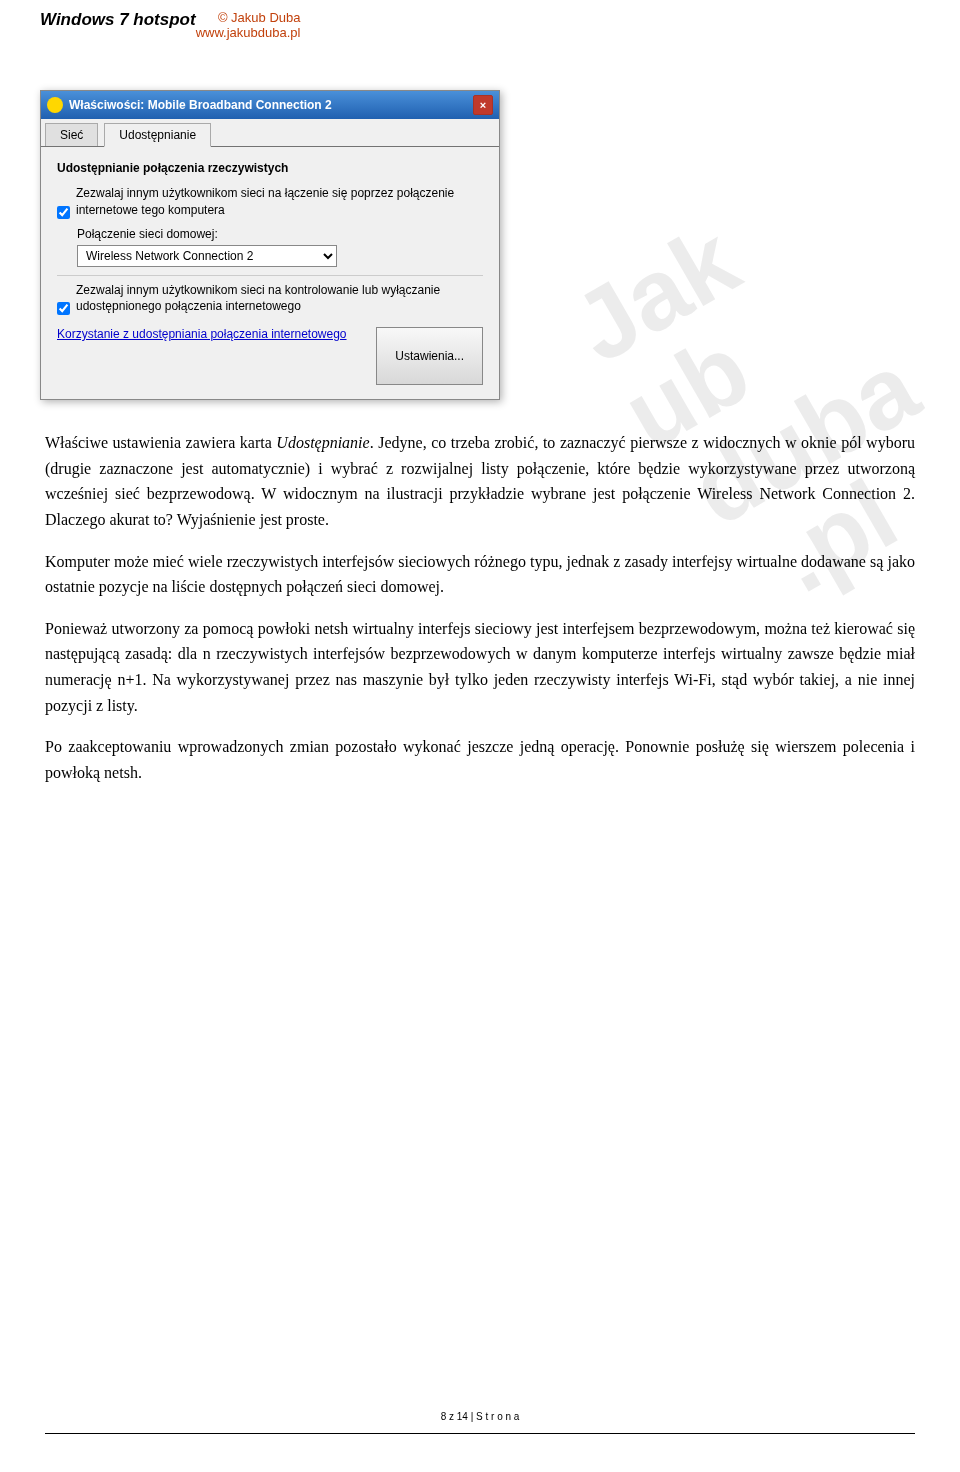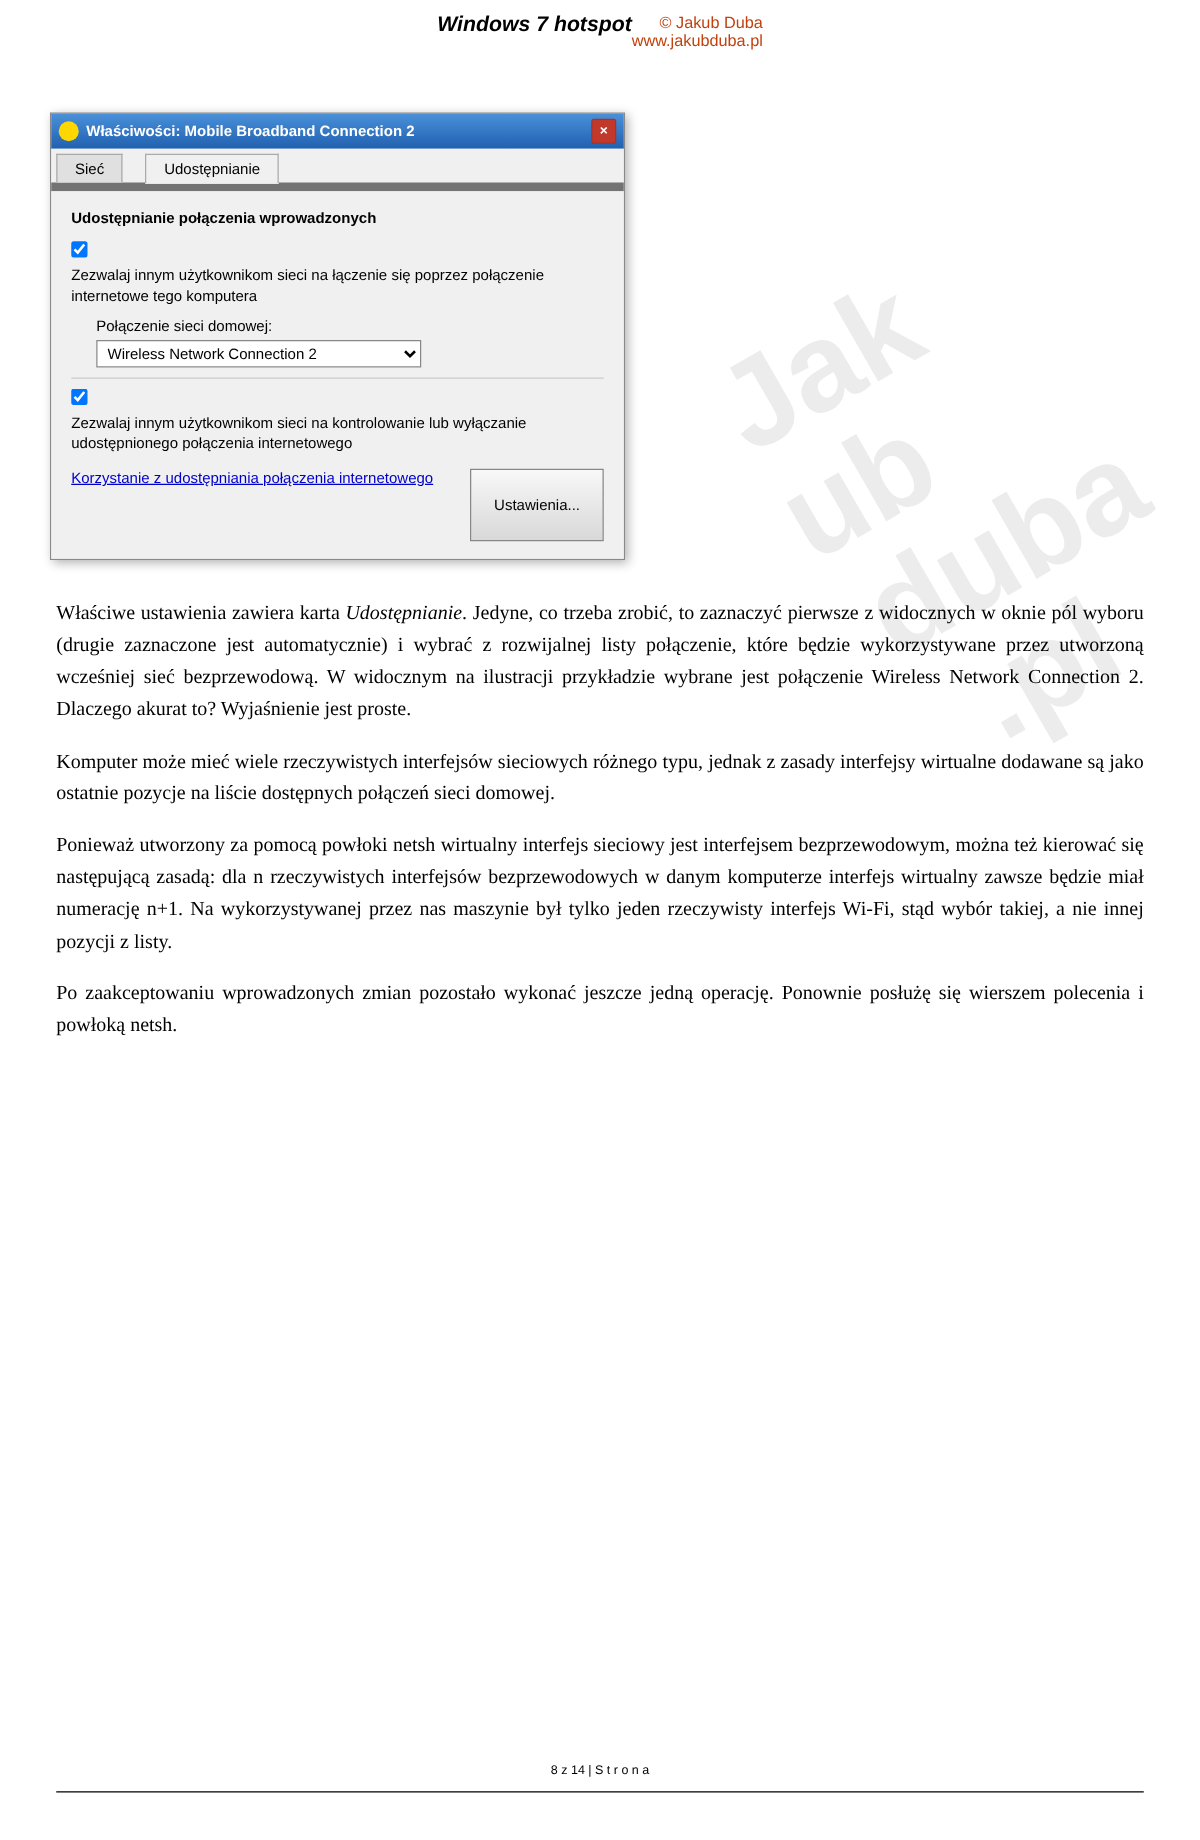--- a/index.html
+++ b/index.html
@@ -10,21 +10,21 @@
       background: #ffffff;
       font-family: 'Times New Roman', Times, serif;
       font-size: 16px;
       color: #000000;
       position: relative;
     }
 
     
     .page-header {
       display: flex;
-      justify-content: center;
+      justify-content: flex-start;
       align-items: flex-start;
       padding: 10px 40px 10px 40px;
       border-bottom: none;
     }
 
     .header-title {
       font-size: 17px;
       font-weight: bold;
       font-style: italic;
       font-family: Arial, sans-serif;
@@ -86,23 +86,23 @@
       align-items: center;
       justify-content: center;
       font-size: 11px;
       cursor: pointer;
       font-family: Arial, sans-serif;
     }
 
     .dialog-tabs {
       display: flex;
       background: #f0f0f0;
-      border-bottom: 7px solid #737373;
+      border-bottom: 1px solid #737373;
       padding: 4px 4px 0 4px;
-      gap: 18px;
+      gap: 6px;
     }
 
     .dialog-tab {
       padding: 4px 14px;
       font-family: Arial, sans-serif;
       font-size: 12px;
       background: #e0e0e0;
       border: 1px solid #aaa;
       border-bottom: none;
       cursor: pointer;
@@ -123,24 +123,23 @@
     .section-title {
       font-family: Arial, sans-serif;
       font-size: 12px;
       font-weight: bold;
       margin-bottom: 10px;
       color: #000;
     }
 
     .checkbox-row {
       display: flex;
-      align-items: flex-start;
+      align-items: flex-end;
       gap: 6px;
       margin-bottom: 8px;
-      flex-direction: column;
     }
 
     .checkbox-row input[type="checkbox"] {
       margin-top: 2px;
       flex-shrink: 0;
     }
 
     .checkbox-label {
       font-family: Arial, sans-serif;
       font-size: 12px;
@@ -287,21 +286,21 @@
       </div>
       <div class="dialog-close-btn">×</div>
     </div>
 
     <div class="dialog-tabs">
       <div class="dialog-tab">Sieć</div>
       <div class="dialog-tab active">Udostępnianie</div>
     </div>
 
     <div class="dialog-body">
-      <div class="section-title">Udostępnianie połączenia wprowadzonych</div>
+      <div class="section-title">Udostępnianie połączenia rzeczywistych</div>
 
       <div class="checkbox-row">
         <input type="checkbox" checked="" style="">
         <span class="checkbox-label">Zezwalaj innym użytkownikom sieci na łączenie się poprzez połączenie internetowe tego komputera</span>
       </div>
 
       <div class="sub-section">
         <div class="sub-label">Połączenie sieci domowej:</div>
         <div class="dropdown-row">
           <select class="dropdown-select"><option>Wireless Network Connection 2</option></select>

